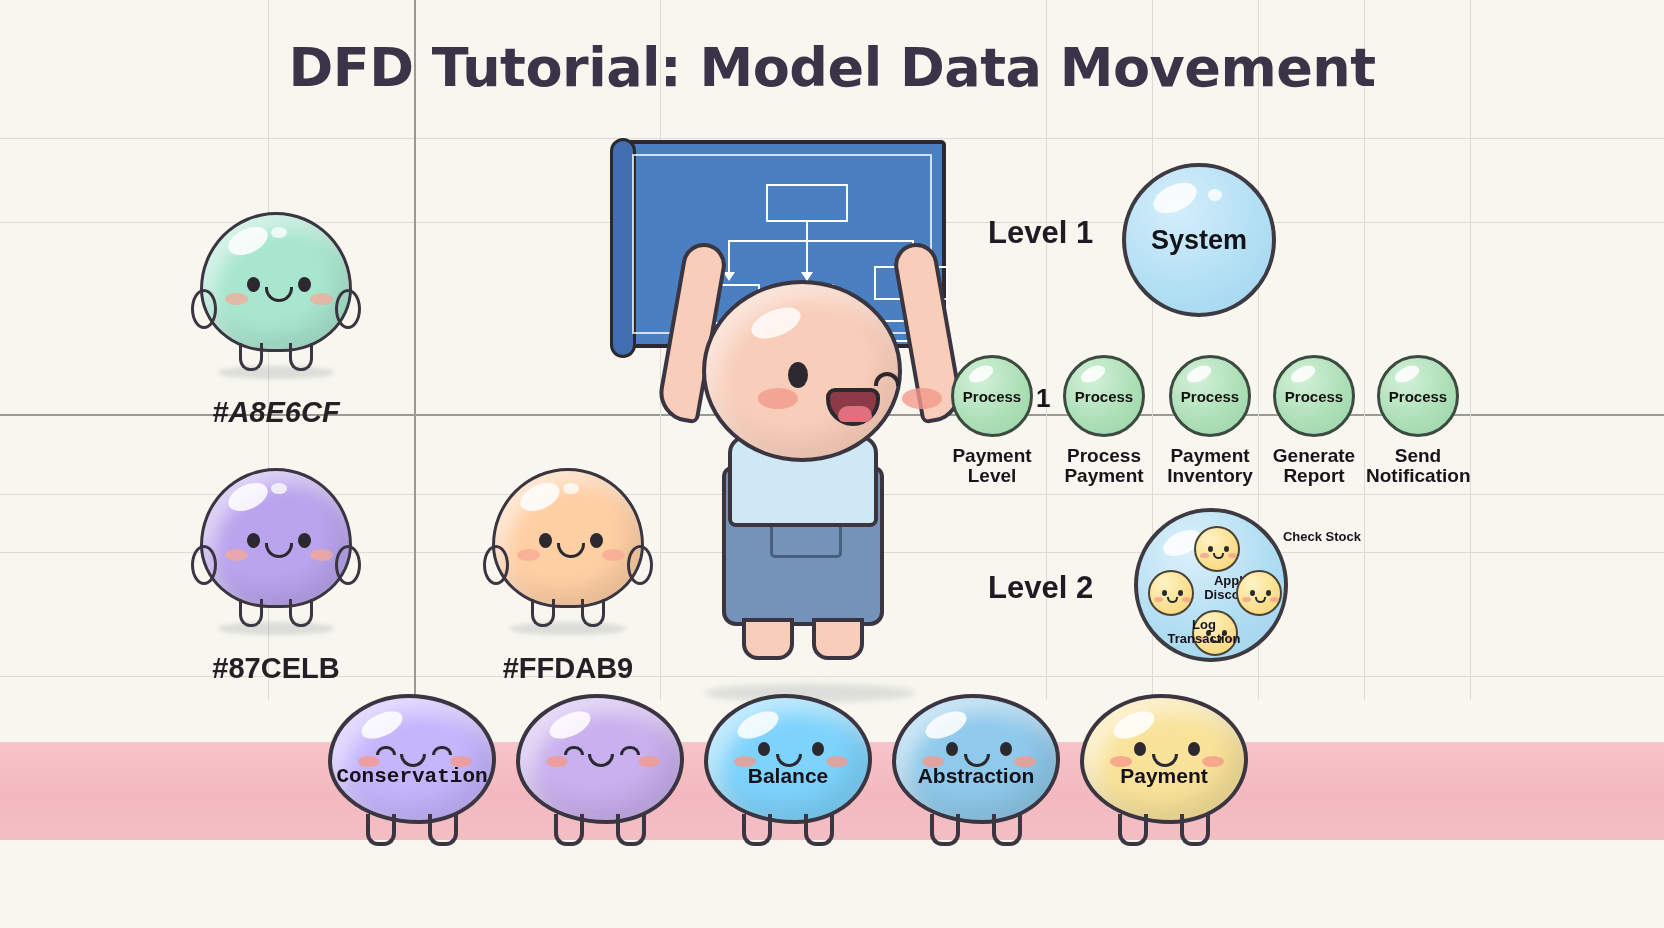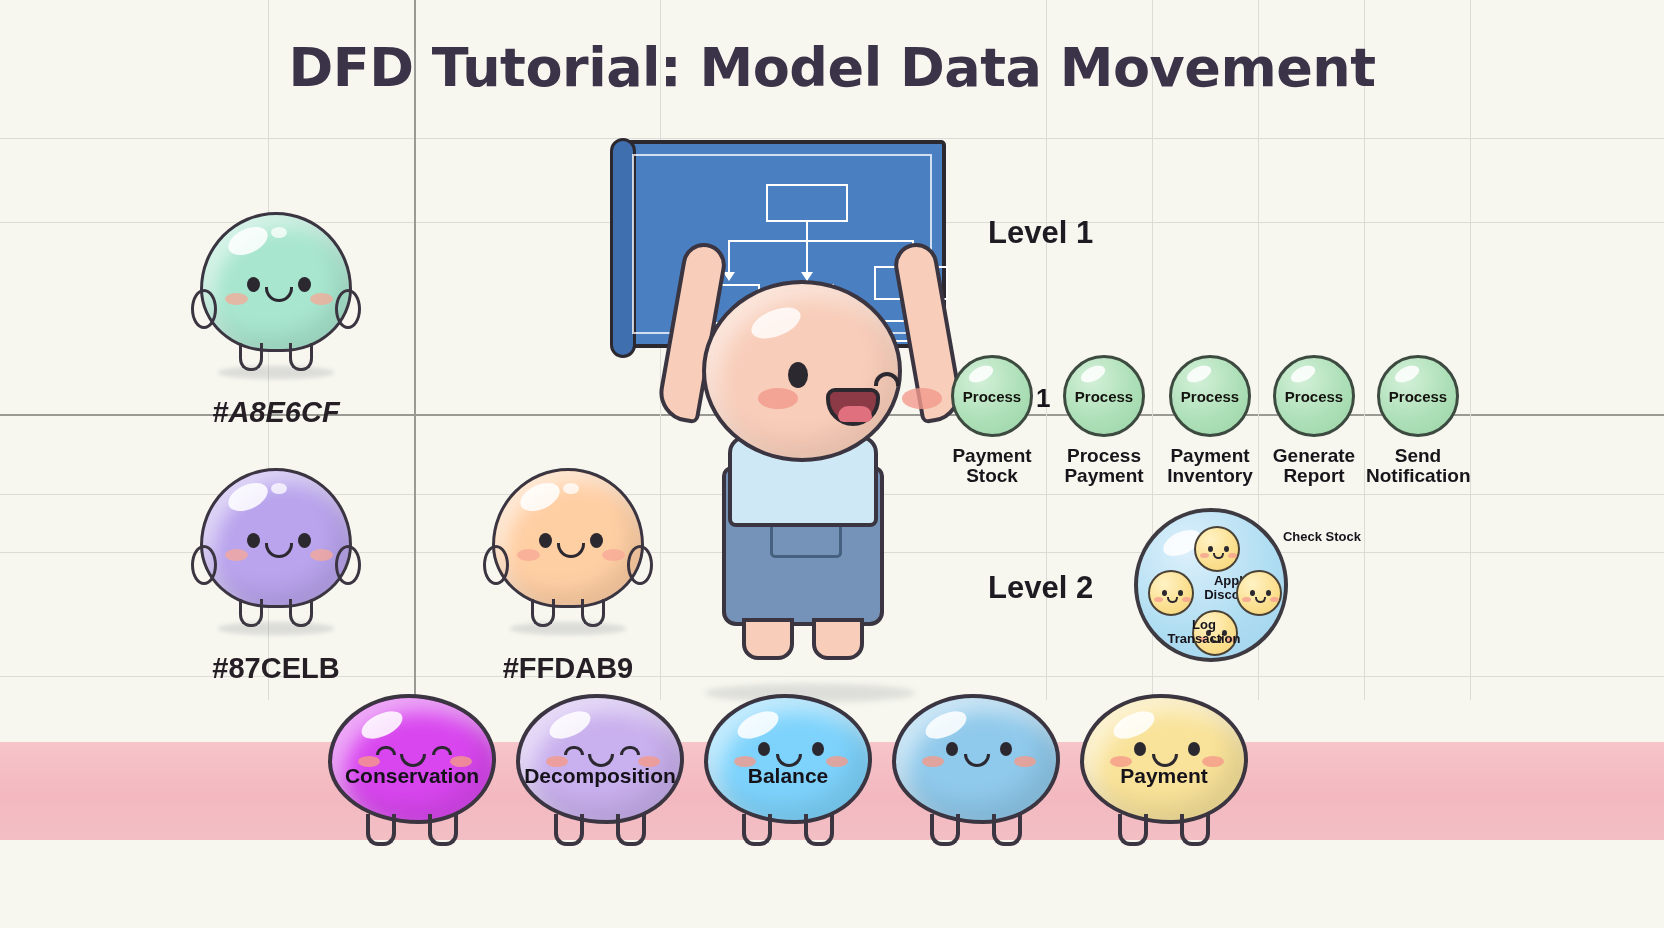--- a/index.html
+++ b/index.html
@@ -328,30 +328,35 @@
       <div class="hcheek l"></div>
       <div class="hcheek r"></div>
       <div class="hmouth">
         <div class="tongue"></div>
       </div>
     </div>
     <div class="mshadow"></div>
   </div>
 
   <div class="levellabel" style="left:988px; top:215px;">Level 1</div>
+  <div id="system-bubble">
+    <div class="sb-shine"></div>
+    <div class="sb-shine2"></div>
+    <div class="sb-text">System</div>
+  </div>
 
   <div class="proc-col" style="left:940px;">
     <div class="proc-circle">
       <div class="pc-shine"></div>
       <span>Process</span>
     </div>
     <div class="proc-num">1</div>
     <div class="proc-label">
       <div>Payment</div>
-      <div>Stock</div>
+      <div>Level</div>
     </div>
   </div>
 
   <div class="proc-col" style="left:1052px;">
     <div class="proc-circle">
       <div class="pc-shine"></div>
       <span>Process</span>
     </div>
     <div class="proc-label">
       <div>Process</div>
@@ -427,21 +432,21 @@
       <div class="sc l"></div>
       <div class="sc r"></div>
       <div class="sm"></div>
     </div>
     <div class="sublabel" style="left:24px; top:106px;">Log Transaction</div>
   </div>
 
   <div id="banner"></div>
 
   <div class="concept" style="left:322px;">
-    <div class="cblob" style="background:#d946ef;">
+    <div class="cblob" style="background:#c4b5fd;font-family:Liberation Mono, monospace;">
       <div class="cshine"></div>
       <div class="cwink l"></div>
       <div class="cwink r"></div>
       <div class="ccheek l"></div>
       <div class="ccheek r"></div>
       <div class="cmouth"></div>
       <div class="cfoot l"></div>
       <div class="cfoot r"></div>
       <div class="ctext">Conservation</div>
     </div>
@@ -450,21 +455,20 @@
   <div class="concept" style="left:510px;">
     <div class="cblob" style="background:#C9B0EE;">
       <div class="cshine"></div>
       <div class="cwink l"></div>
       <div class="cwink r"></div>
       <div class="ccheek l"></div>
       <div class="ccheek r"></div>
       <div class="cmouth"></div>
       <div class="cfoot l"></div>
       <div class="cfoot r"></div>
-      <div class="ctext">Decomposition</div>
     </div>
   </div>
 
   <div class="concept" style="left:698px;">
     <div class="cblob" style="background:#7dd3fc;">
       <div class="cshine"></div>
       <div class="ceye l"></div>
       <div class="ceye r"></div>
       <div class="ccheek l"></div>
       <div class="ccheek r"></div>
@@ -478,20 +482,21 @@
   <div class="concept" style="left:886px;">
     <div class="cblob" style="background:#8FC9EB;">
       <div class="cshine"></div>
       <div class="ceye l"></div>
       <div class="ceye r"></div>
       <div class="ccheek l"></div>
       <div class="ccheek r"></div>
       <div class="cmouth"></div>
       <div class="cfoot l"></div>
       <div class="cfoot r"></div>
+      <div class="ctext">Abstraction</div>
     </div>
   </div>
 
   <div class="concept" style="left:1074px;">
     <div class="cblob" style="background:#F9E39A;">
       <div class="cshine"></div>
       <div class="ceye l"></div>
       <div class="ceye r"></div>
       <div class="ccheek l"></div>
       <div class="ccheek r"></div>

